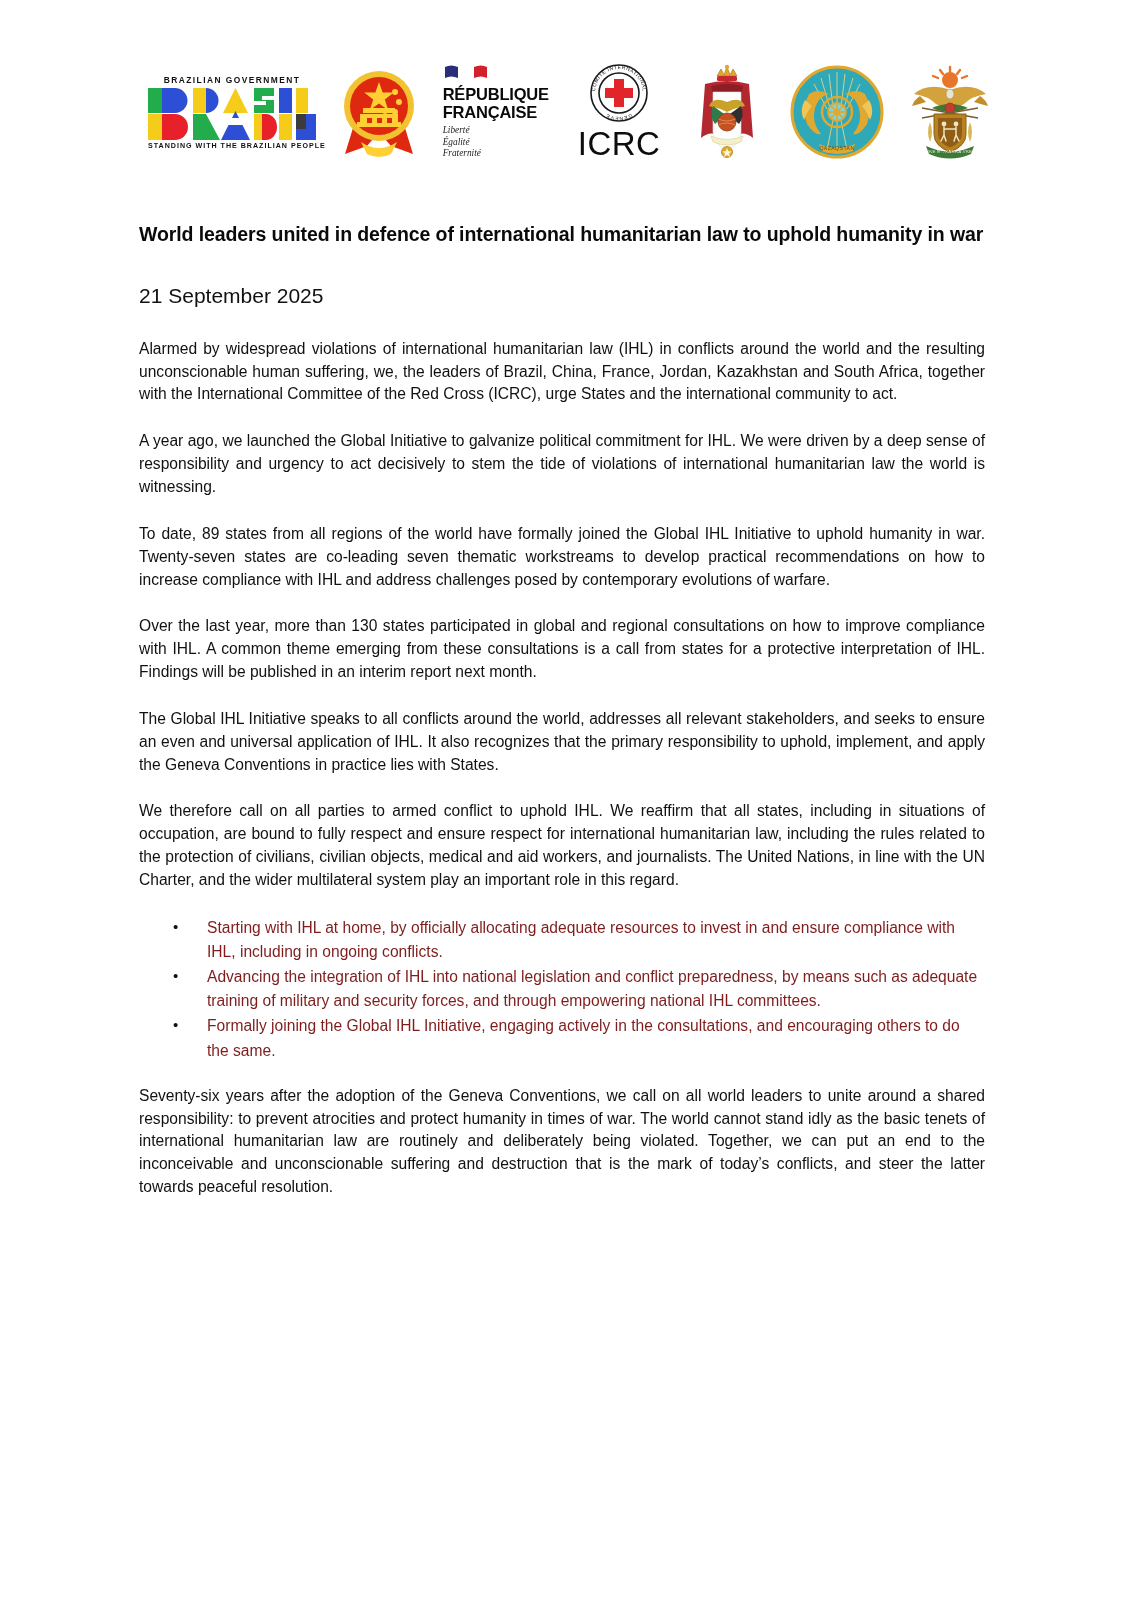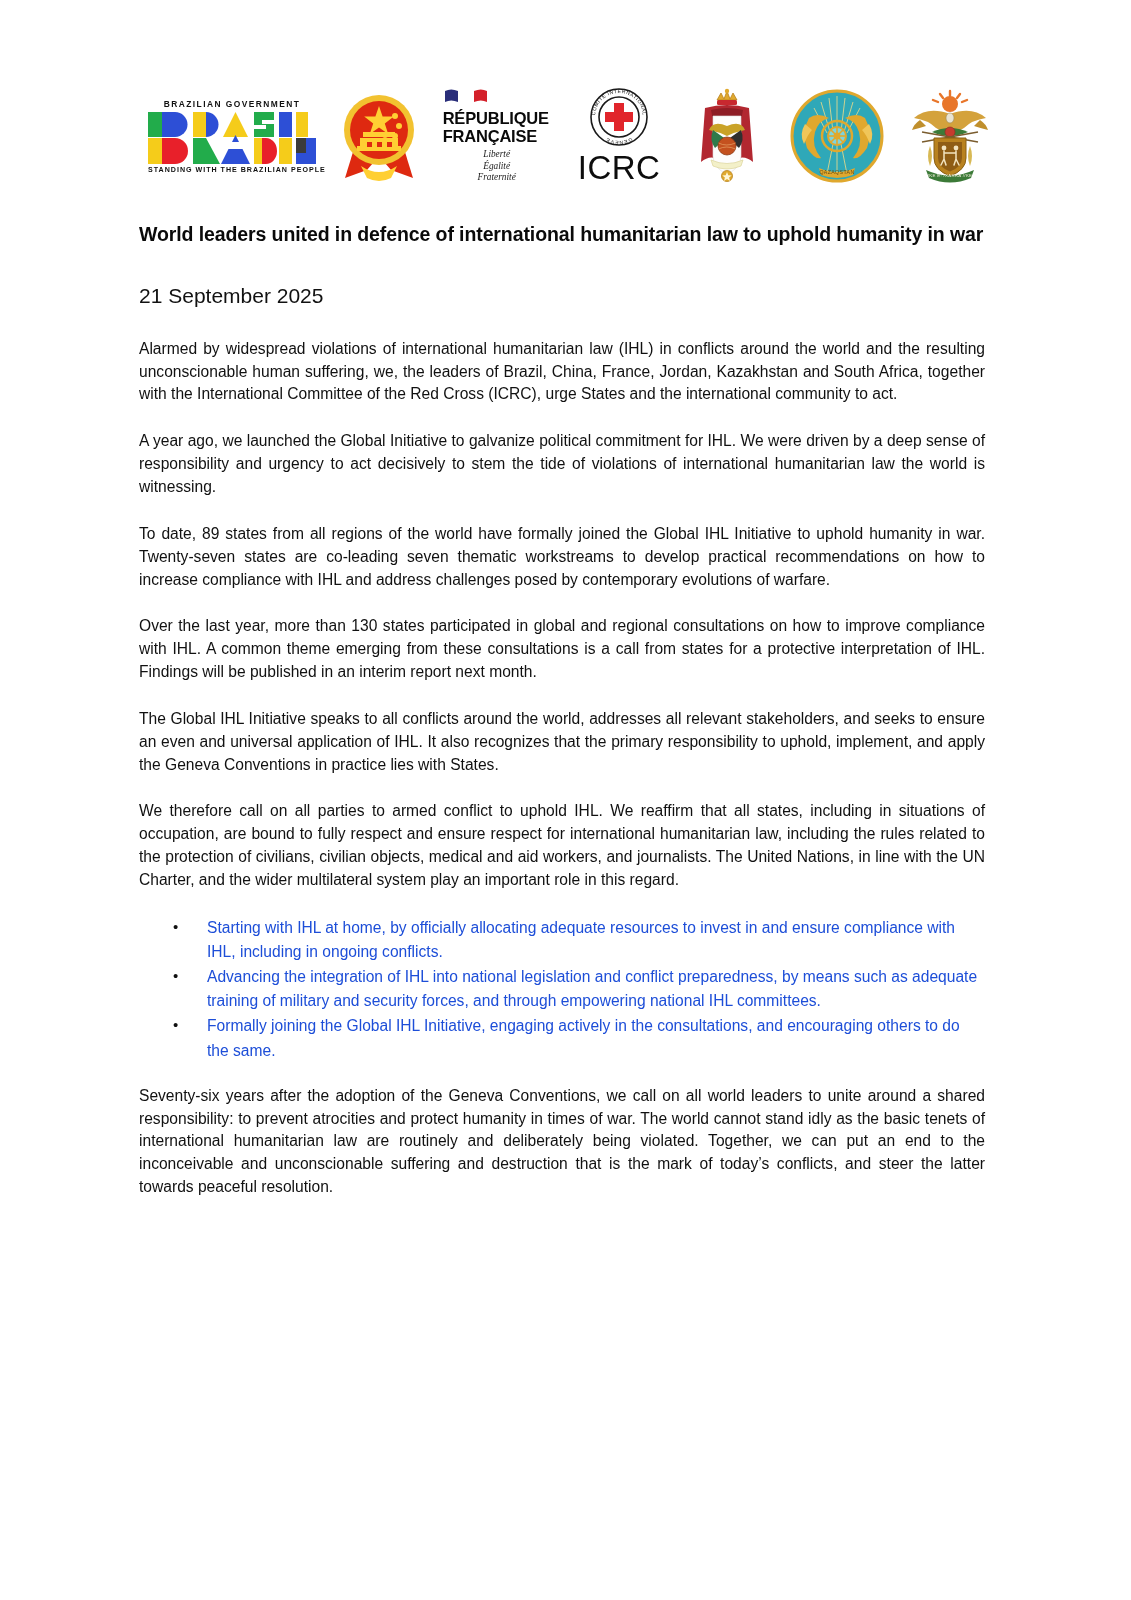--- a/index.html
+++ b/index.html
@@ -18,21 +18,21 @@
     background: #ffffff;
     margin: 0 auto;
     overflow: hidden;
     box-sizing: border-box;
   }
 
   
   .logo-bar {
     position: absolute;
     left: 132px;
-    top: 80px;
+    top: 56px;
     width: 846px;
     height: 112px;
     display: flex;
     align-items: center;
     justify-content: space-between;
     padding-left: 16px;
   }
   .logo {
     position: relative;
     flex: none;
@@ -72,21 +72,20 @@
     letter-spacing: -0.2px;
     color: #0a0a0a;
   }
   .fr-motto {
     font-family: "Liberation Serif", serif;
     font-style: italic;
     font-size: 9.3px;
     line-height: 1.25;
     color: #1a1a1a;
     margin-top: 4px;
-    text-align: center;
   }
 
   
   .logo-icrc { width: 94px; text-align: center; }
   .icrc-emblem { width: 62px; height: 62px; display: block; margin: 0 auto; }
   .icrc-word {
     font-size: 33px;
     letter-spacing: 0.4px;
     color: #0d0d0d;
     margin-top: 1px;
@@ -137,21 +136,21 @@
     margin: 0 0 22px 0;
     padding: 0;
   }
   ul.bullets > li {
     position: relative;
     padding-left: 68px;
     font-size: 15.6px;
     line-height: 1.55;
     text-align: left;
     margin-bottom: 1px;
-    color: #1d4ed8;
+    color: #7f1d1d;
   }
   ul.bullets > li::before {
     content: "\2022";
     position: absolute;
     left: 34px;
     top: -1px;
     font-size: 15px;
     color: #111;
   }
 </style>

